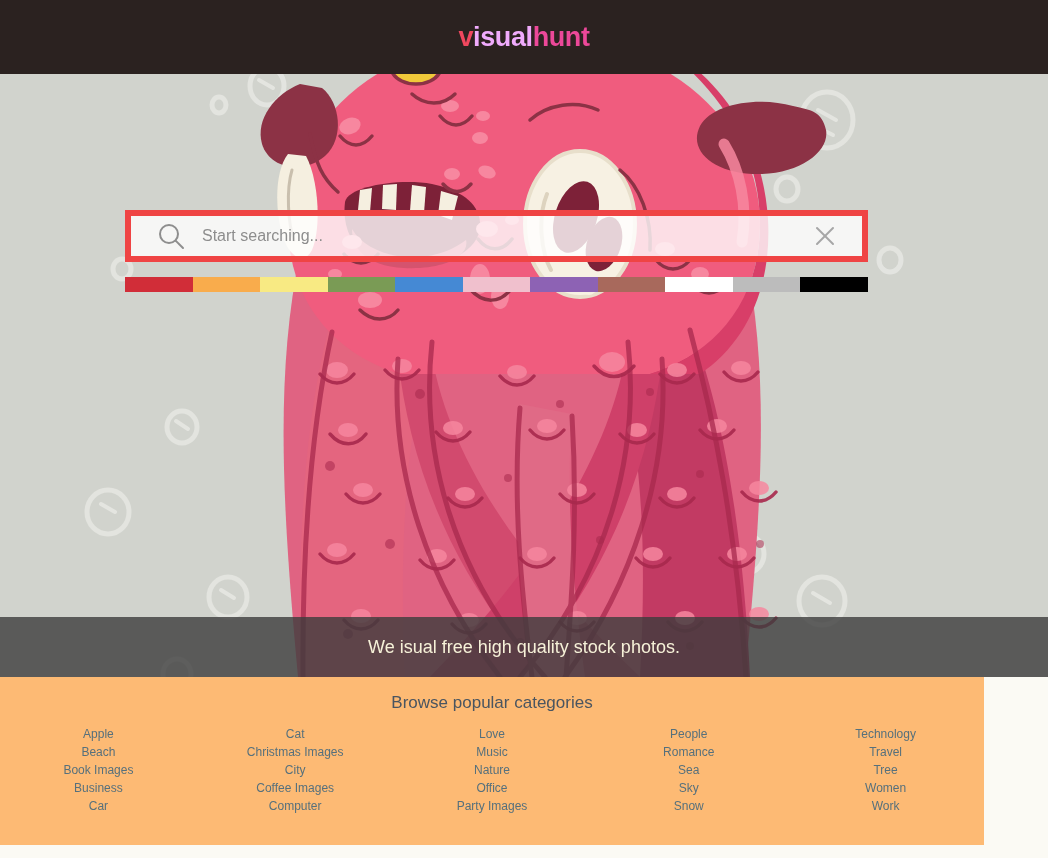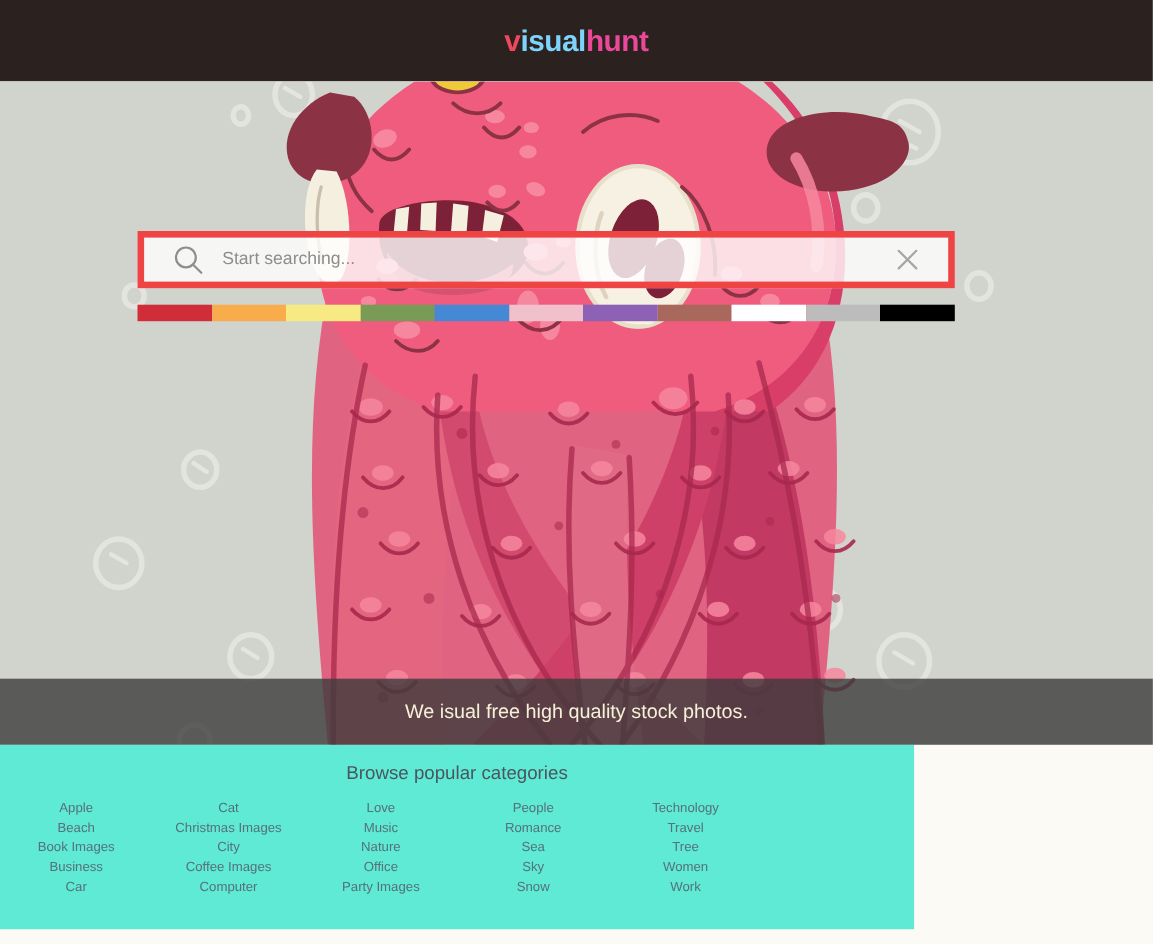--- a/index.html
+++ b/index.html
@@ -15,21 +15,21 @@
     position: absolute; top: 0; left: 0;
     width: 1048px; height: 74px;
     background: #2b2220;
     display: flex; align-items: center; justify-content: center;
   }
   .logo {
     font-size: 27px; font-weight: bold; letter-spacing: -0.4px;
     font-family: "Liberation Sans", sans-serif;
   }
   .logo .l-v   { color: #f0475e; }
-  .logo .l-isu { color: #7dd3fc; margin-top: 12px; }
+  .logo .l-isu { color: #f0abfc; margin-top: 12px; }
   .logo .l-hun { color: #ec4899; }
 
   
   .hero {
     position: absolute; top: 74px; left: 0;
     width: 1048px; height: 603px;
     background: #d1d3cd;
     overflow: hidden;
   }
   .hero-art { position: absolute; top: 0; left: 0; width: 1048px; height: 603px; }
@@ -69,30 +69,30 @@
     width: 1048px; height: 60px;
     background: rgba(60,60,60,0.80);
     display: flex; align-items: center; justify-content: center;
     z-index: 7;
   }
   .tagline-text { color: #f6f1d8; font-size: 18px; }
 
   
   .categories {
     position: absolute; top: 677px; left: 0;
-    width: 831px; height: 168px;
-    background: #5eead4;
+    width: 984px; height: 168px;
+    background: #fdba74;
   }
   .cat-title {
     text-align: center; padding-top: 16px;
     font-size: 17px; color: #4a5560;
   }
   .cat-grid {
     margin-top: 12px; display: grid;
-    grid-template-columns: repeat(6, 1fr);
+    grid-template-columns: repeat(5, 1fr);
   }
   .cat-col { display: flex; flex-direction: column; align-items: center; }
   .cat-link {
     font-size: 12px; color: #56707c; text-decoration: none;
     line-height: 18px; cursor: pointer;
   }
 
   .footer-strip {
     position: absolute; top: 845px; left: 0;
     width: 1048px; height: 13px; background: #fbfaf4;

